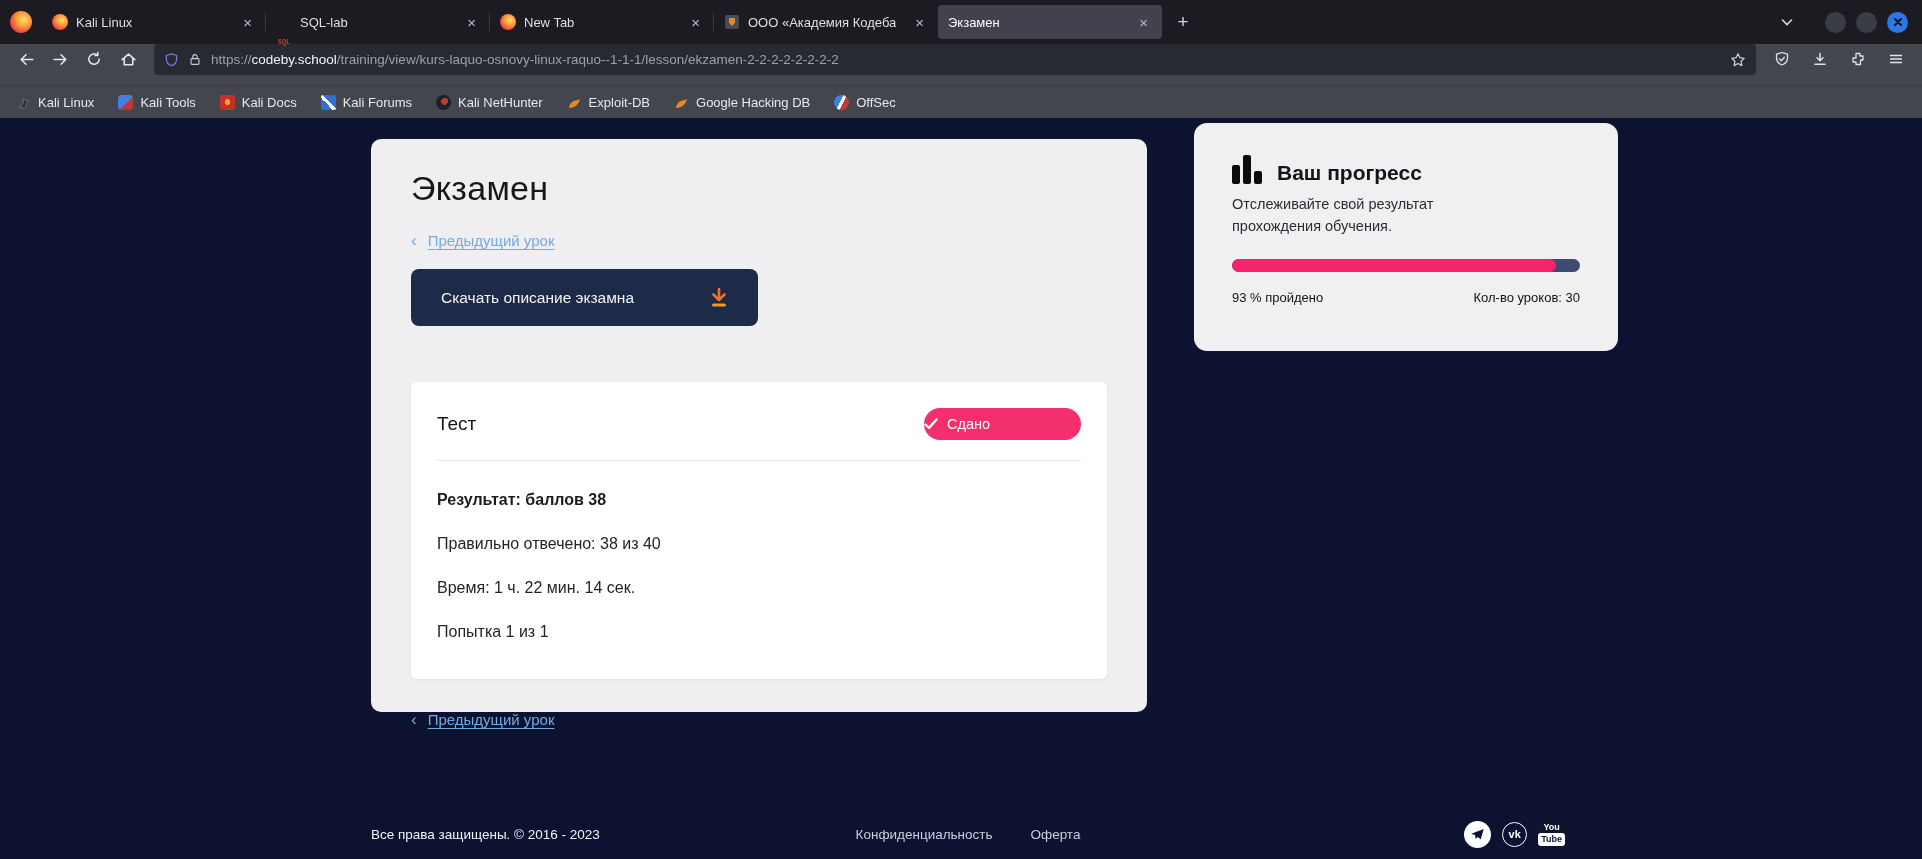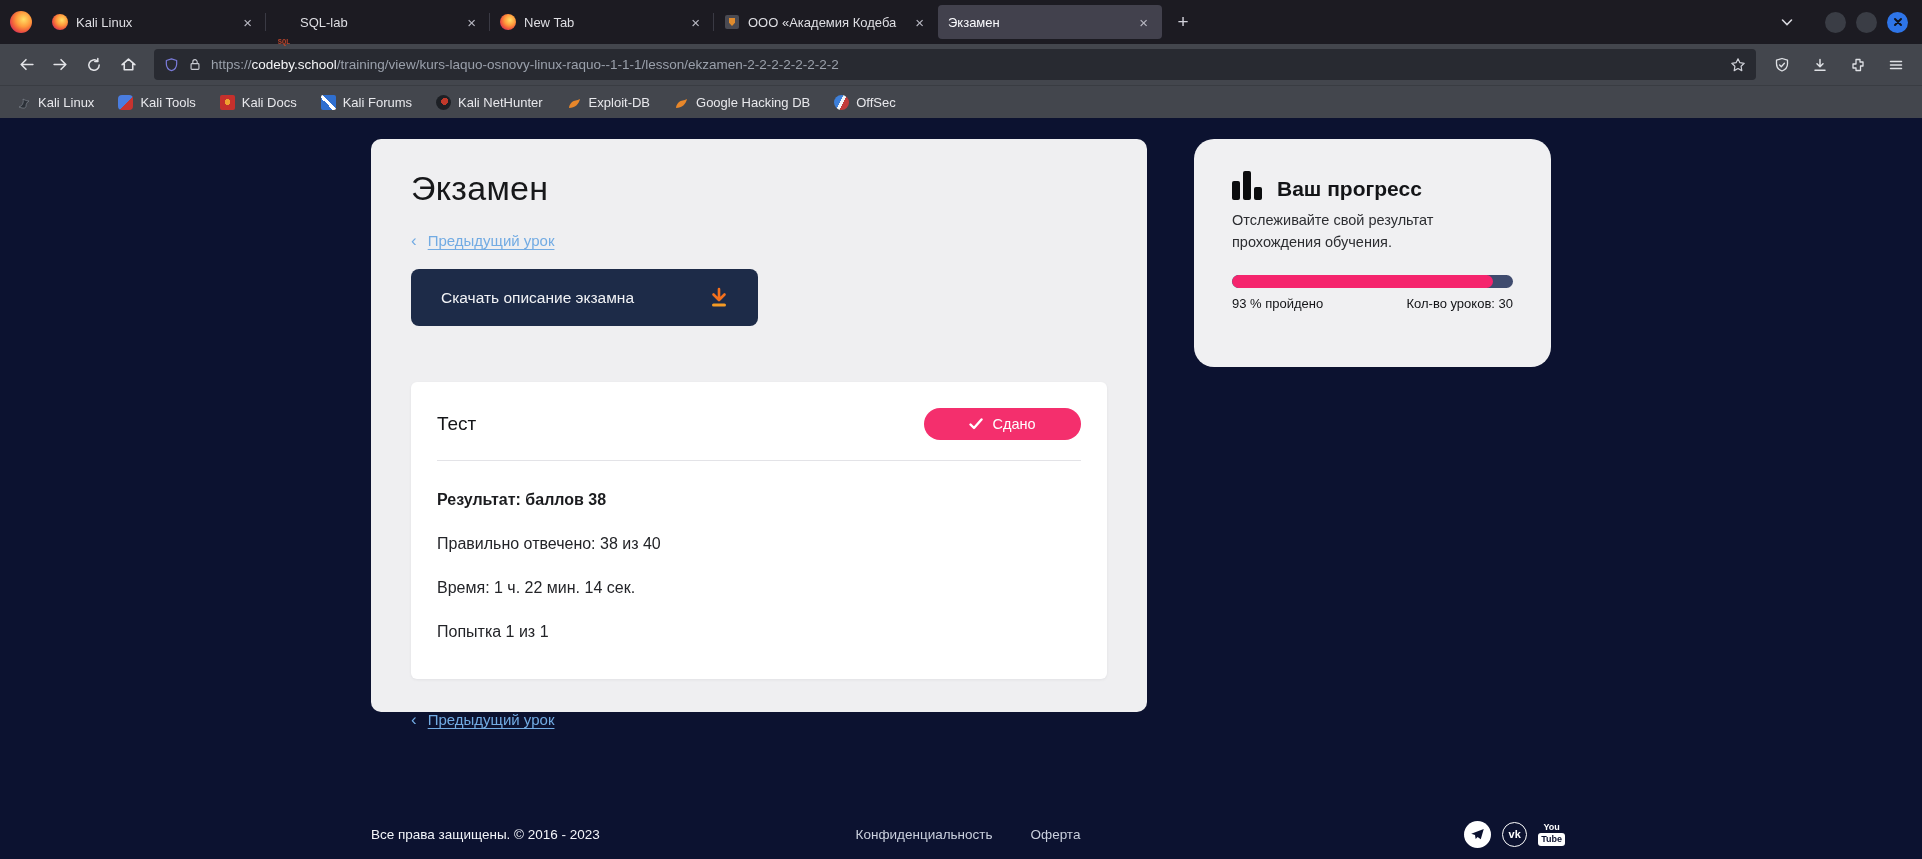--- a/index.html
+++ b/index.html
@@ -25,21 +25,21 @@
   .fav-shield::after { content:""; position:absolute; left:4px; top:3px; width:6px; height:8px;
      background:#e08b2d; clip-path:polygon(0 0,100% 0,100% 60%,50% 100%,0 60%); }
   .newtab-btn { width:30px; height:30px; margin-left:6px; display:flex; align-items:center; justify-content:center;
                 color:#d2d2da; font-size:19px; border-radius:4px; }
   .tabbar-spacer { flex:1; }
   .tab-chevron { margin-right:30px; display:flex; }
   .win-controls { display:flex; gap:10px; margin-right:14px; }
   .win-btn { width:21px; height:21px; border-radius:50%; background:#3a3d45; display:flex; align-items:center; justify-content:center; }
   .win-btn.close { background:#2e75e8; }
 
-  .navbar { height:41px; background:#43464d; display:flex; align-items:center; padding:0 10px; gap:2px; }
+  .navbar { height:41px; background:#43464d; display:flex; padding:0 10px; gap:2px; }
   .nav-btn { width:32px; height:30px; display:flex; align-items:center; justify-content:center; border-radius:4px; }
   .urlbar { flex:1; height:31px; margin:0 8px; background:#282a31; border-radius:4px;
             display:flex; align-items:center; padding:0 10px; gap:9px; font-size:13.5px; }
   .url-text { flex:1; white-space:nowrap; overflow:hidden; color:#9aa0ab; }
   .url-text .domain { color:#f4f5f7; }
   .toolbar-right { display:flex; gap:6px; }
 
   .bookmarksbar { height:33px; background:#43464d; display:flex; align-items:center; gap:24px;
                   padding-left:16px; font-size:13px; color:#e8e8ec; border-top:1px solid #393c42; }
   .bm { display:flex; align-items:center; gap:7px; }
@@ -60,37 +60,37 @@
   .lesson-link-row .chev { color:#72abe3; font-size:17px; line-height:1; }
   .lesson-link { color:#72abe3; font-size:15px; text-decoration:underline; text-underline-offset:3px; cursor:pointer; }
   .dl-btn { margin-top:20px; width:347px; height:57px; background:#1d2b48; border-radius:8px;
             display:flex; align-items:center; justify-content:space-between; padding:0 26px 0 30px;
             color:#f2f3f6; font-size:15.5px; cursor:pointer; border:none; }
   .test-card { margin-top:56px; background:#ffffff; border-radius:6px; padding:26px 26px 38px 26px;
                box-shadow:0 1px 3px rgba(20,20,40,.06); }
   .test-head { display:flex; align-items:center; justify-content:space-between; }
   .test-title { font-size:19px; color:#141518; font-weight:500; }
   .badge { height:32px; min-width:157px; background:#f42f6d; border-radius:16px; color:#fff;
-           display:flex; align-items:center; justify-content:center; gap:9px; font-size:14.5px; }
+           display:flex; align-items:center; gap:9px; font-size:14.5px; }
   .test-divider { border:none; border-top:1px solid #e3e3e7; margin-top:20px; }
   .result-line { margin-top:26px; font-size:16px; color:#232428; }
   .result-line.first { font-weight:600; margin-top:30px; color:#1b1c1f; }
   .bottom-link { margin-top:32px; }
 
-  .progress-card { position:absolute; left:1194px; top:21px; width:357px; height:228px;
-                   background:#f0f0f2; border-radius:20px; padding:32px 38px; }
+  .progress-card { position:absolute; left:1194px; top:5px; width:424px; height:228px;
+                   background:#f0f0f2; border-radius:13px; padding:32px 38px; }
   .prog-head { display:flex; align-items:flex-end; gap:15px; }
   .chart-icon { display:flex; align-items:flex-end; gap:3px; height:30px; padding-bottom:1px; }
   .chart-icon i { display:block; width:8px; background:#0b0c0e; border-radius:2px; }
   .chart-icon .b1 { height:19px; } .chart-icon .b2 { height:29px; } .chart-icon .b3 { height:13px; }
   .prog-title { font-size:21px; font-weight:700; color:#131417; }
   .prog-desc { margin-top:9px; font-size:14.5px; line-height:1.5; color:#2c2d31; max-width:252px; }
   .prog-bar { margin-top:21px; height:13px; background:#3f4b6e; border-radius:7px; overflow:hidden; }
   .prog-fill { height:100%; background:#f5246d; border-radius:7px; }
-  .prog-labels { margin-top:8px; display:flex; justify-content:space-between; font-size:13px; color:#131417; }
+  .prog-labels { margin-top:18px; display:flex; justify-content:space-between; font-size:13px; color:#131417; }
 
   .footer { position:absolute; left:371px; right:357px; top:694px; height:44px;
             display:flex; align-items:center; }
   .footer-left { flex:1; color:#f2f4f9; font-size:13.5px; }
   .footer-center { display:flex; gap:38px; }
   .footer-link { color:#c9cfdd; font-size:13.5px; cursor:pointer; }
   .footer-right { flex:1; display:flex; justify-content:flex-end; align-items:center; gap:11px; }
   .soc-tg { width:27px; height:27px; border-radius:50%; background:#fff; display:flex; align-items:center; justify-content:center; }
   .soc-vk { width:25px; height:25px; border-radius:50%; border:1.6px solid #fff; color:#fff;
             display:flex; align-items:center; justify-content:center; font-size:11px; font-weight:bold; }

